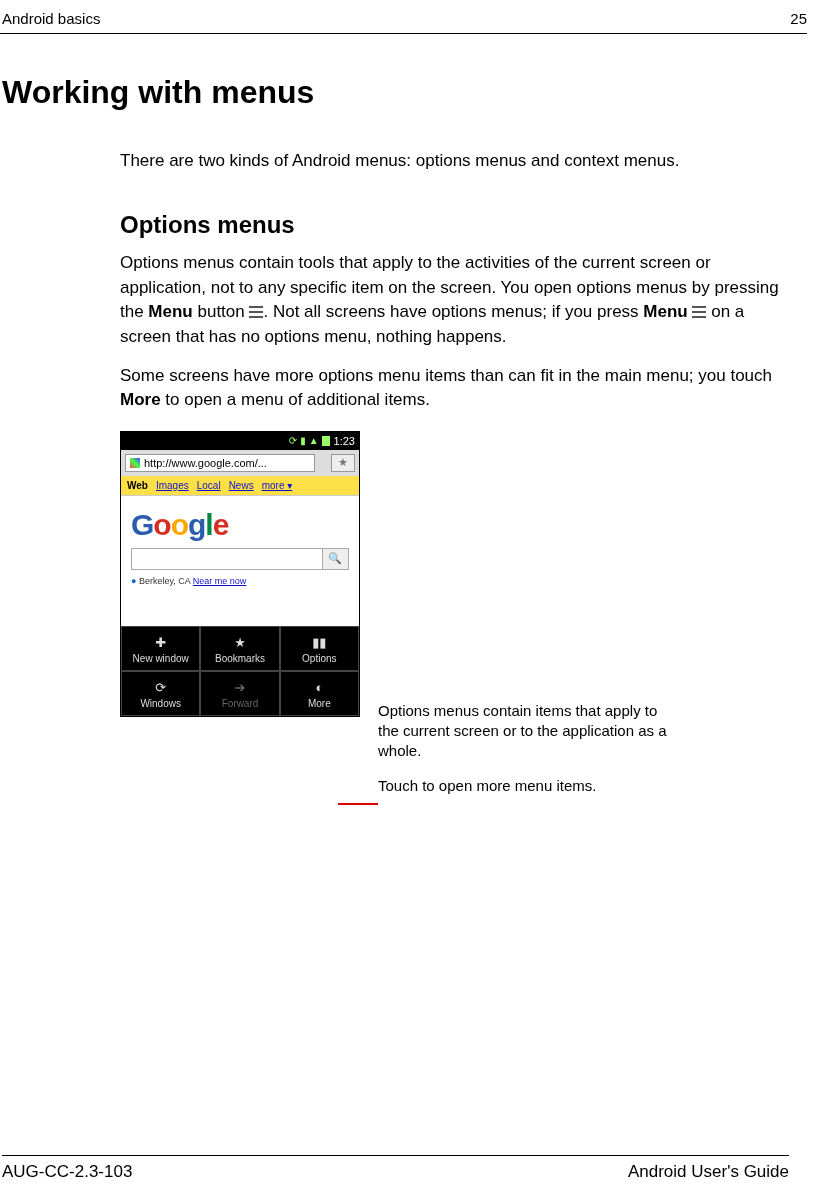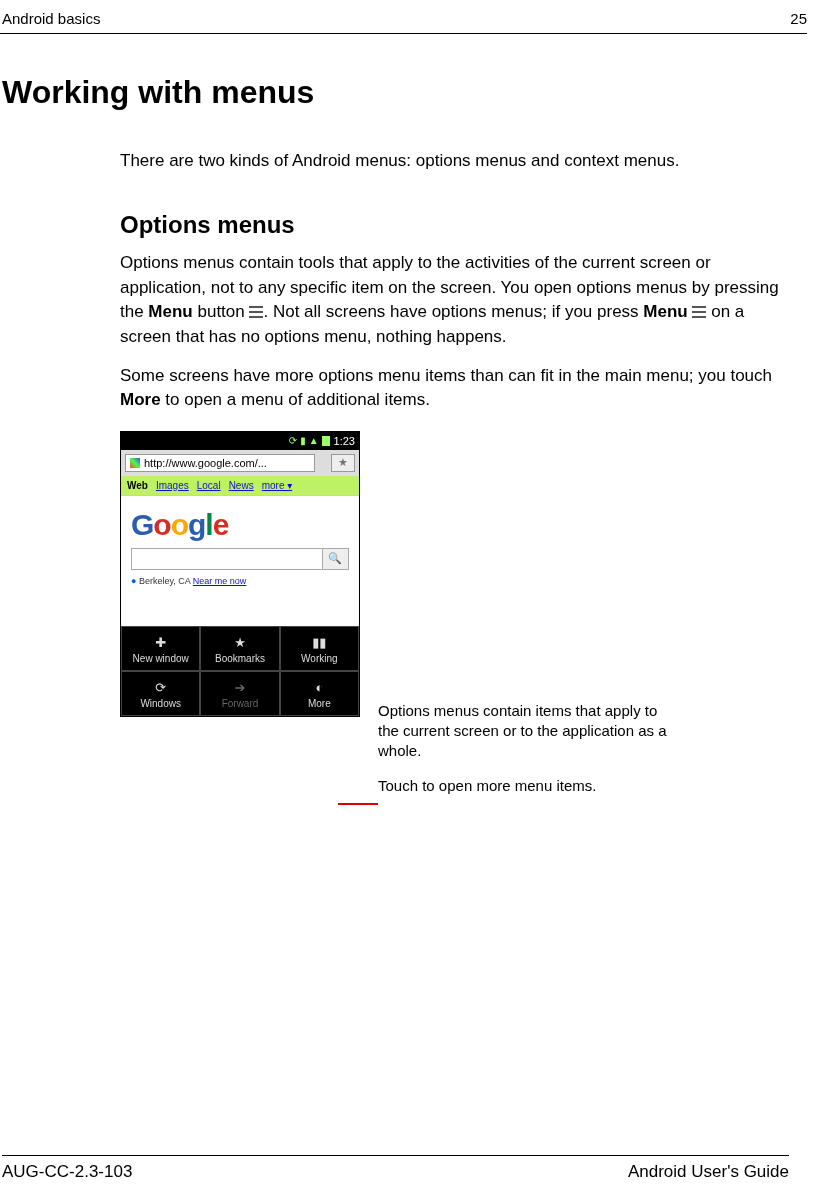--- a/index.html
+++ b/index.html
@@ -112,21 +112,21 @@
     width: 24px;
     background: #eee;
     border: 1px solid #999;
     display:flex;
     align-items:center;
     justify-content:center;
     font-size:11px;
     color:#777;
   }
   .tabs-row {
-    background: #bef264;
+    background: #fde047;
     border-bottom: 1px solid #ccc;
     font-size: 10px;
     padding: 4px 6px;
     display: flex;
     gap: 8px;
   }
   .tabs-row .active { font-weight: bold; color: #000; }
   .tabs-row .link { color: #11c; text-decoration: underline; }
   .google-area {
     background: #fff;
@@ -274,21 +274,21 @@
         <div class="opt-cell">
           <div class="opt-ico">✚</div>
           <span>New window</span>
         </div>
         <div class="opt-cell">
           <div class="opt-ico">★</div>
           <span>Bookmarks</span>
         </div>
         <div class="opt-cell">
           <div class="opt-ico">▮▮</div>
-          <span>Working</span>
+          <span>Options</span>
         </div>
         <div class="opt-cell">
           <div class="opt-ico">⟳</div>
           <span>Windows</span>
         </div>
         <div class="opt-cell dim">
           <div class="opt-ico">➔</div>
           <span>Forward</span>
         </div>
         <div class="opt-cell">

